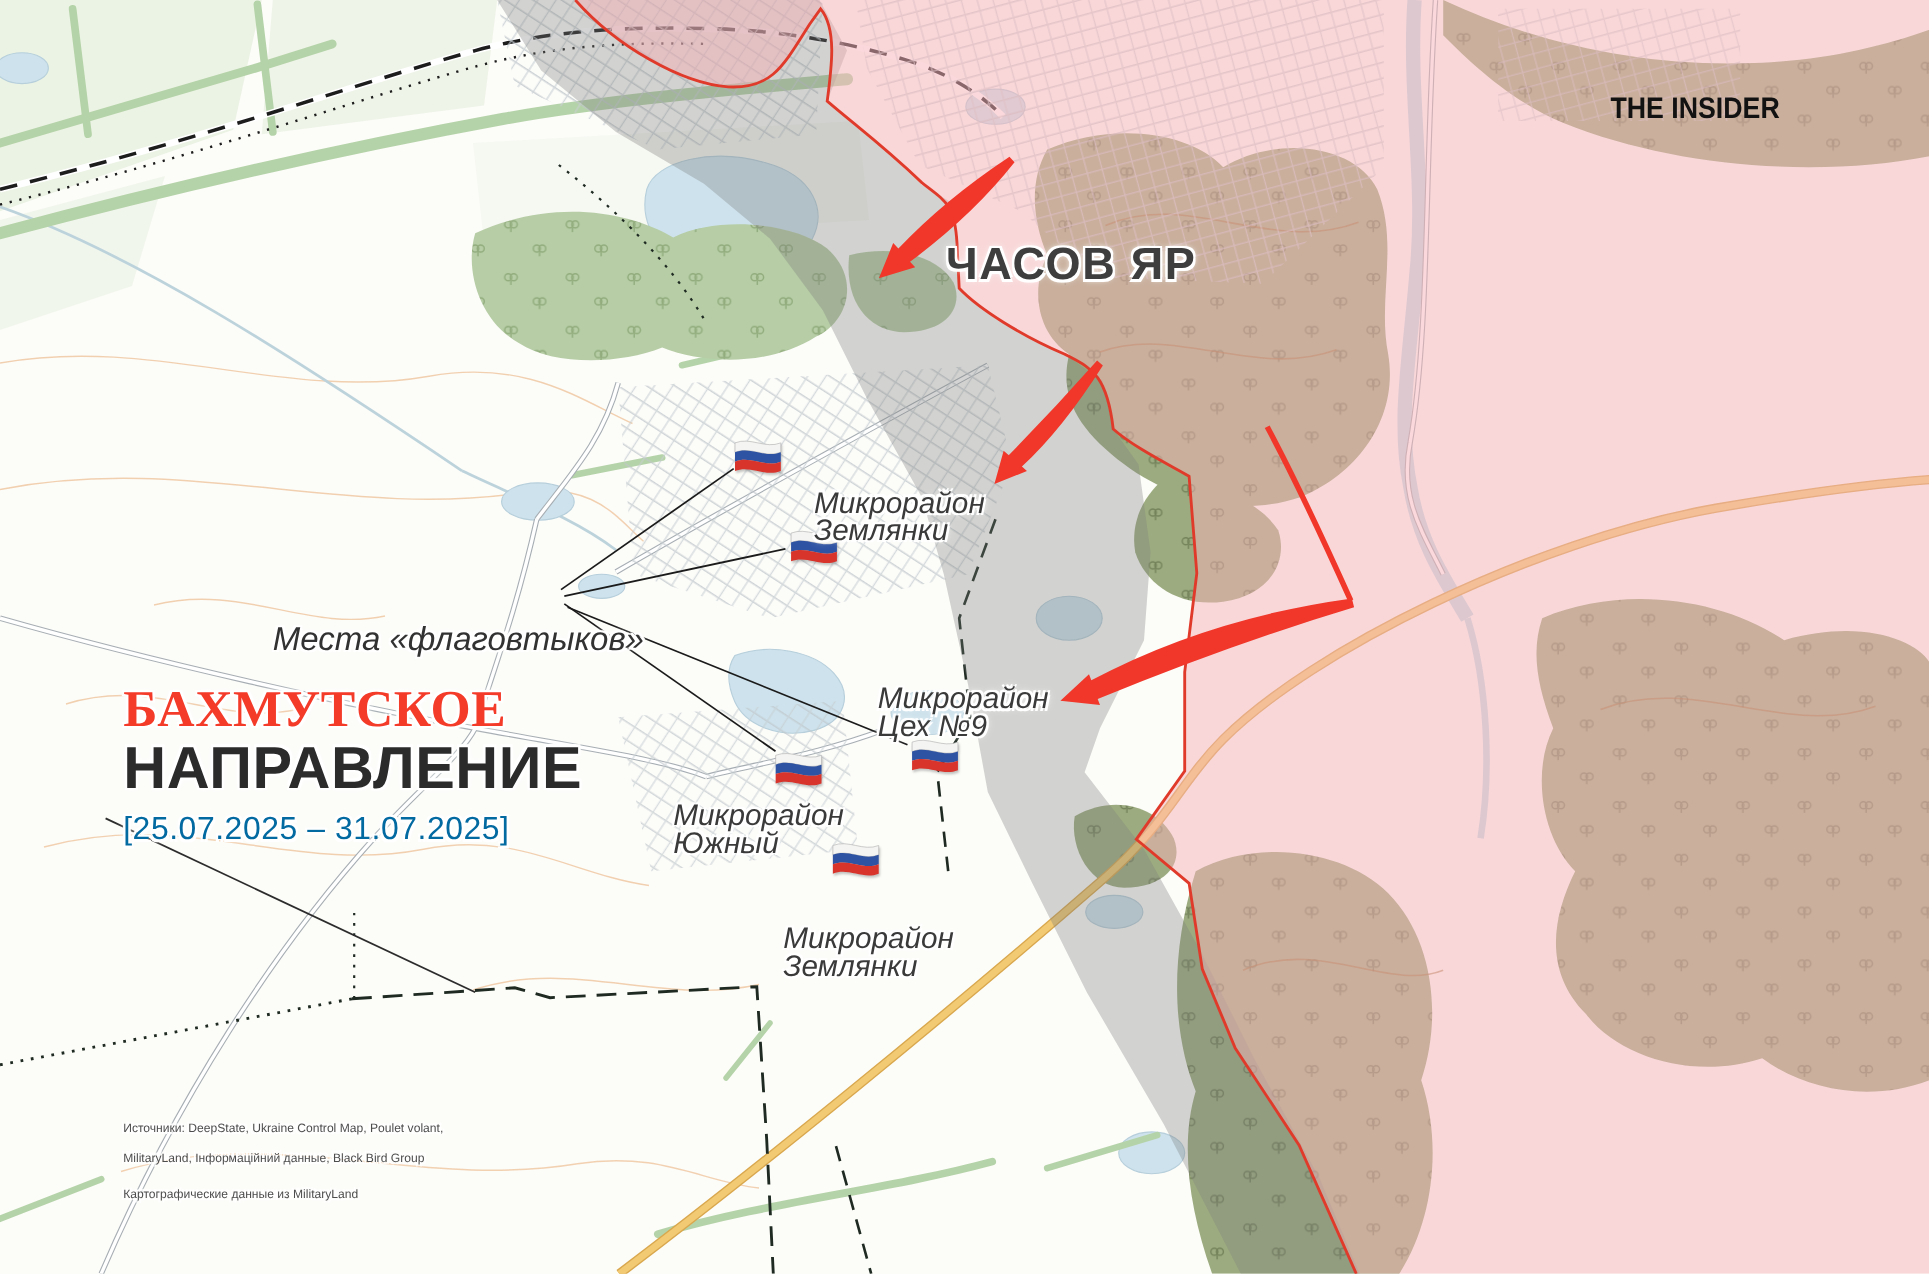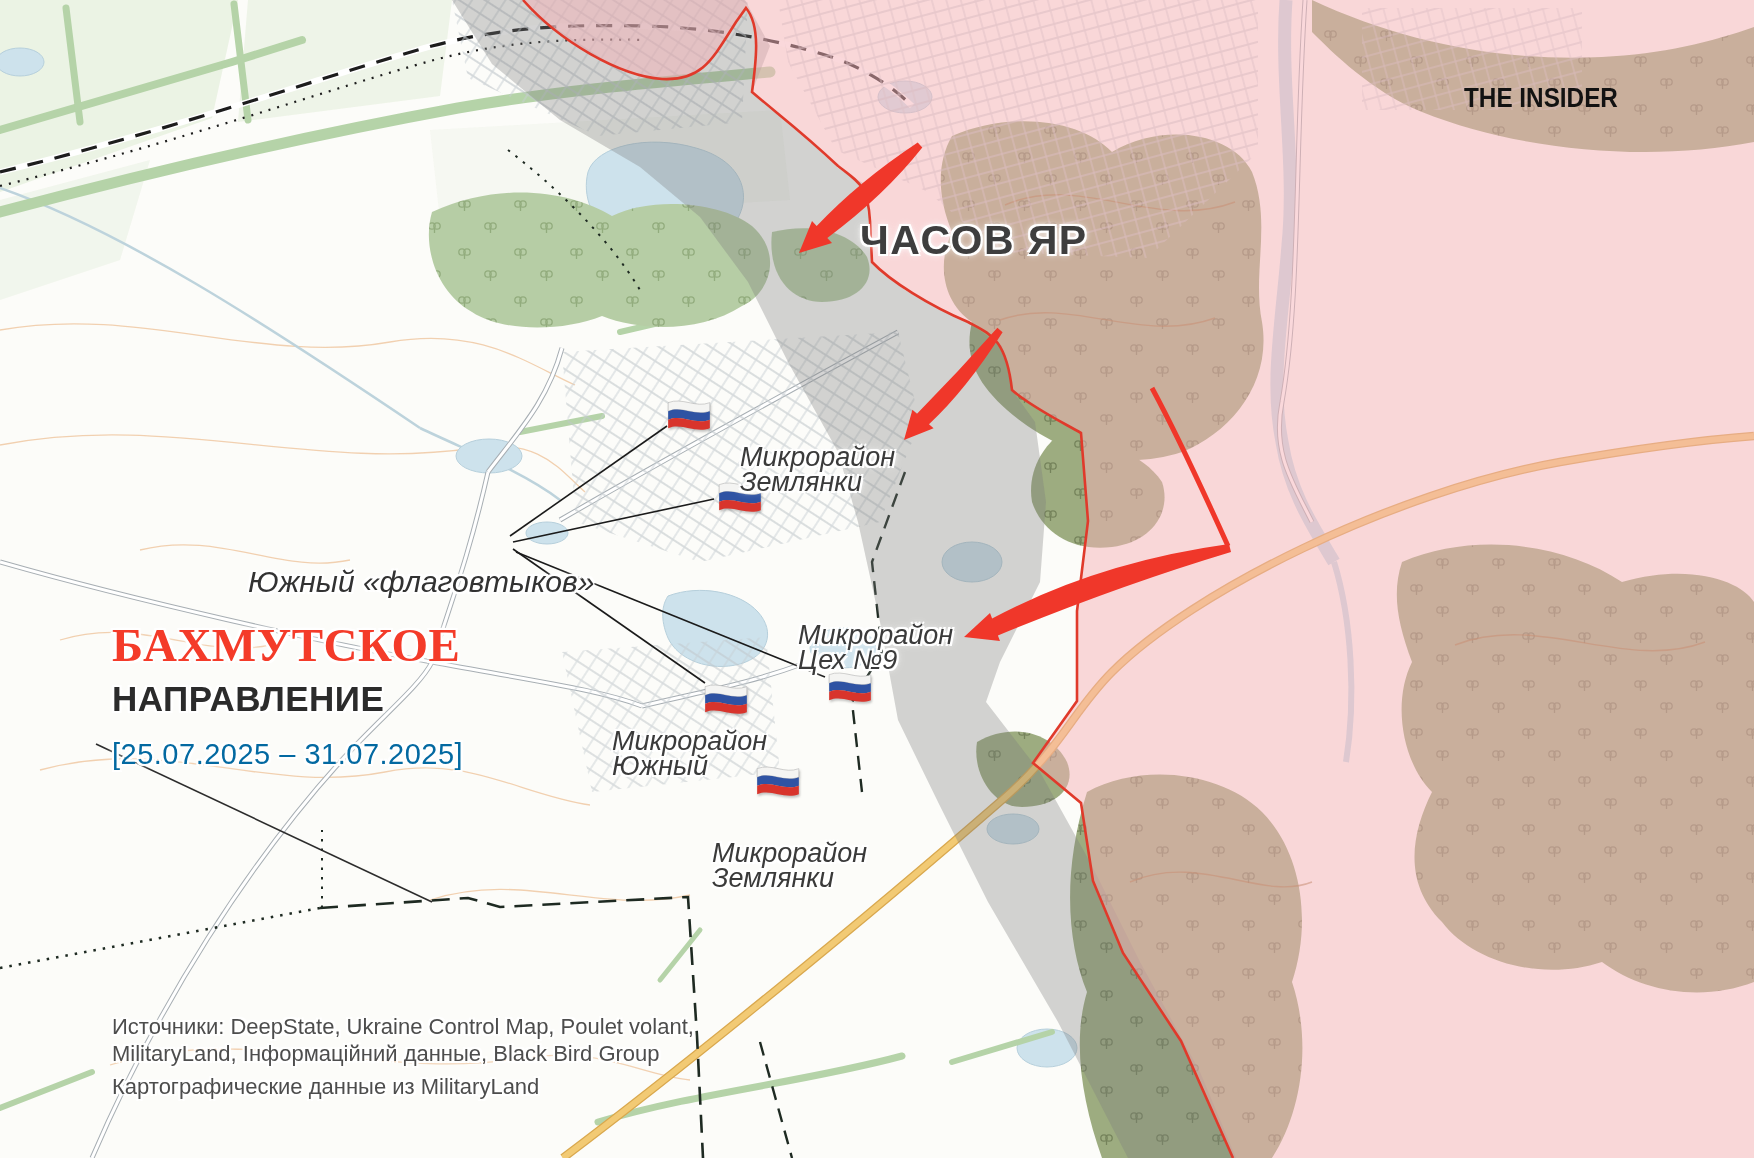--- a/index.html
+++ b/index.html
@@ -8,23 +8,23 @@
   .stage svg.base{position:absolute;left:0;top:0;}
   .halo{text-shadow:-2px -2px 0 #fff,2px -2px 0 #fff,-2px 2px 0 #fff,2px 2px 0 #fff,
         0 0 5px #fff,0 0 8px rgba(255,255,255,.9);margin-top:21px;}
   .map-label{position:absolute;font-style:italic;color:#3a3a3a;text-align:left;
         font-size:27px;line-height:25px;white-space:nowrap;}
   .flag-note{position:absolute;font-style:italic;color:#323232;font-size:30px;white-space:nowrap;}
   .city-label{position:absolute;color:#3e3e3e;font-size:41px;font-weight:700;
         letter-spacing:1.5px;white-space:nowrap;}
   .title-block{position:absolute;left:112px;top:598px;}
   .title-red{font-size:47px;font-weight:700;color:#f43b29;line-height:53px;letter-spacing:.5px;font-family:Liberation Serif, serif;}
-  .title-black{font-size:35px;font-weight:700;color:#2b2b2b;line-height:53px;letter-spacing:.5px;}
+  .title-black{font-size:54px;font-weight:700;color:#2b2b2b;line-height:53px;letter-spacing:.5px;}
   .date-range{font-size:29px;color:#0369a1;margin-top:13px;letter-spacing:.5px;}
-  .sources{position:absolute;left:112px;top:992px;font-size:22px;color:#4d4d4d;line-height:27px;}
+  .sources{position:absolute;left:112px;top:992px;font-size:11px;color:#4d4d4d;line-height:27px;}
   .sources .line3{margin-top:6px;}
   .logo{position:absolute;left:1464px;top:83px;font-size:27px;font-weight:700;color:#121212;
         transform:scaleX(.9);transform-origin:left center;letter-spacing:0px;white-space:nowrap;}
   .flag{position:absolute;width:46px;height:36px;filter:drop-shadow(1px 2px 1px rgba(60,60,60,.3));}
 </style>
 </head>
 <body>
 
 <div class="stage">
 
@@ -247,21 +247,21 @@
 <div class="map-label halo" style="left:612px;top:708px;width:168px">
   <span>Микрорайон</span><br>
   <span>Южный</span>
 </div>
 
 <div class="map-label halo" style="left:712px;top:820px;width:172px">
   <span>Микрорайон</span><br>
   <span>Землянки</span>
 </div>
 
-<div class="flag-note halo" style="left:248px;top:544px">Южный «флаговтыков»</div>
+<div class="flag-note halo" style="left:248px;top:544px">Места «флаговтыков»</div>
 
 <div class="title-block halo">
   <div class="title-red">БАХМУТСКОЕ</div>
   <div class="title-black">НАПРАВЛЕНИЕ</div>
   <div class="date-range">[25.07.2025 – 31.07.2025]</div>
 </div>
 
 <div class="sources halo">
   <div>Источники: DeepState, Ukraine Control Map, Poulet volant,</div>
   <div>MilitaryLand, Інформаційний данные, Black Bird Group</div>

